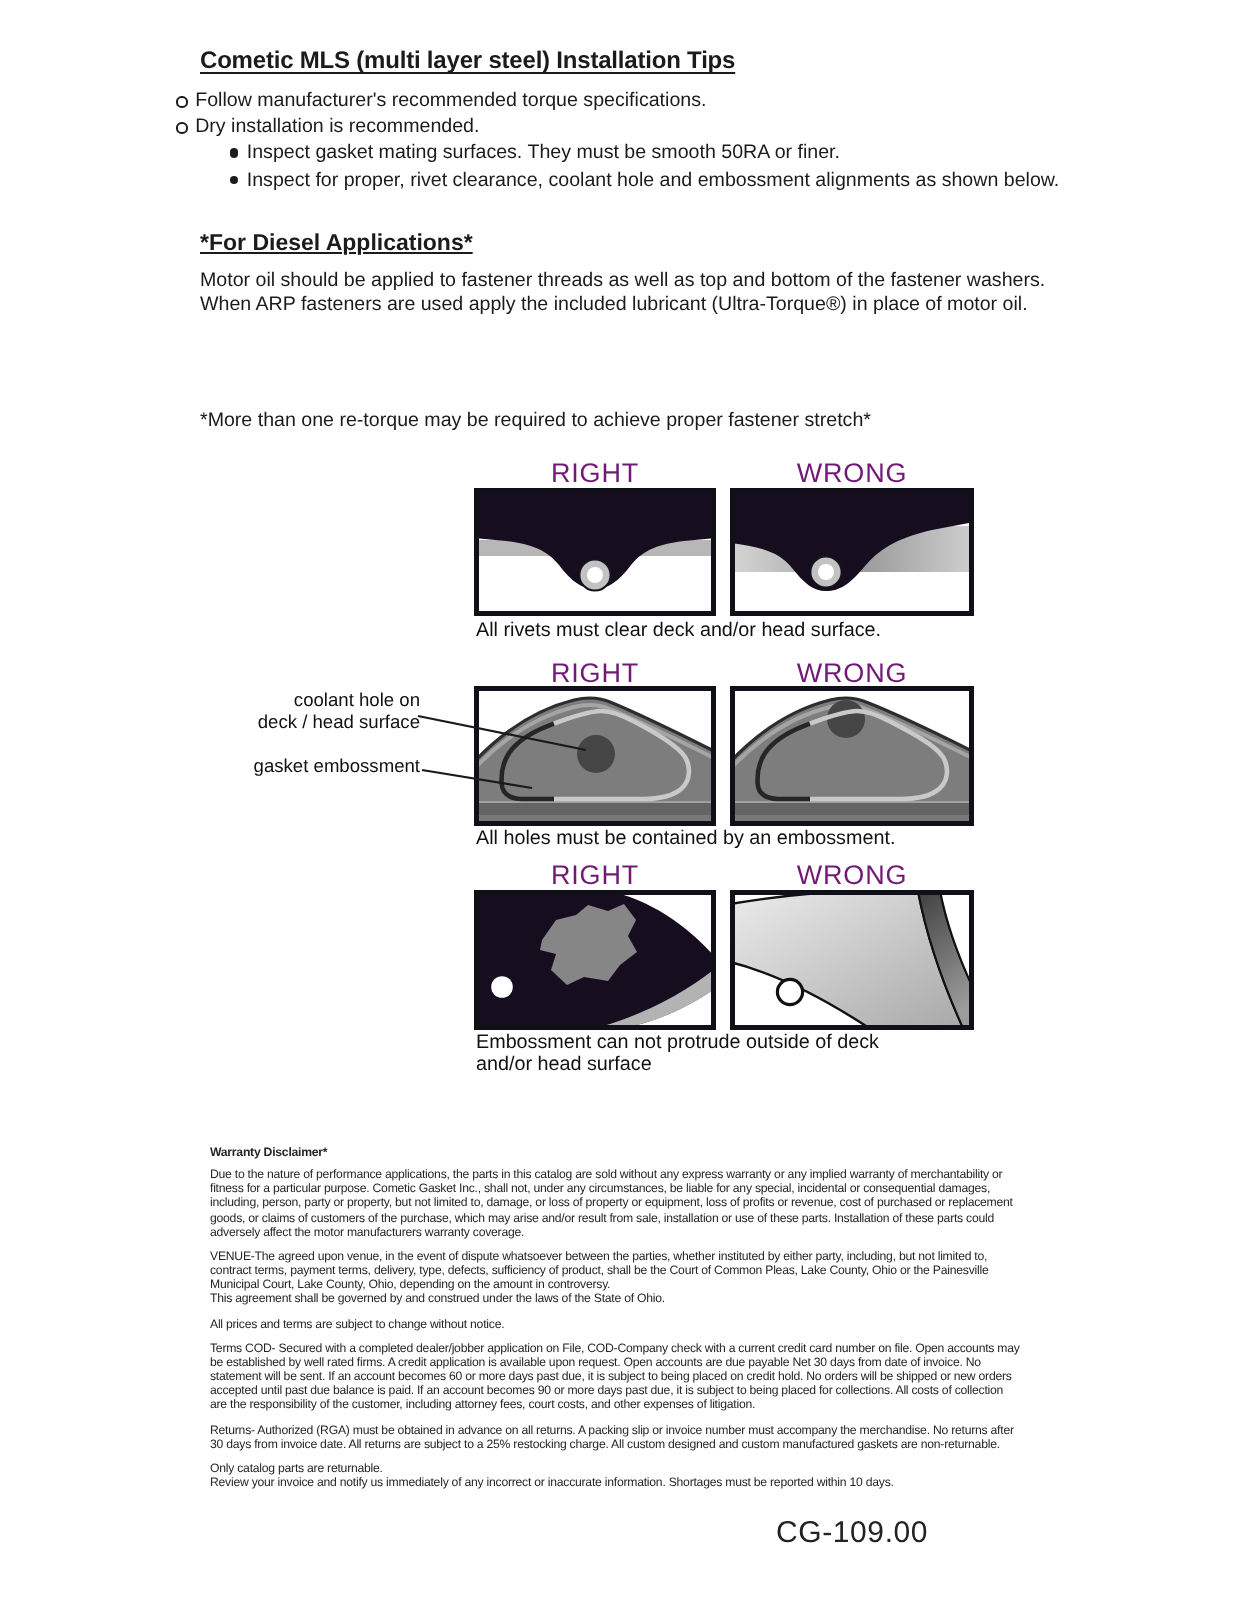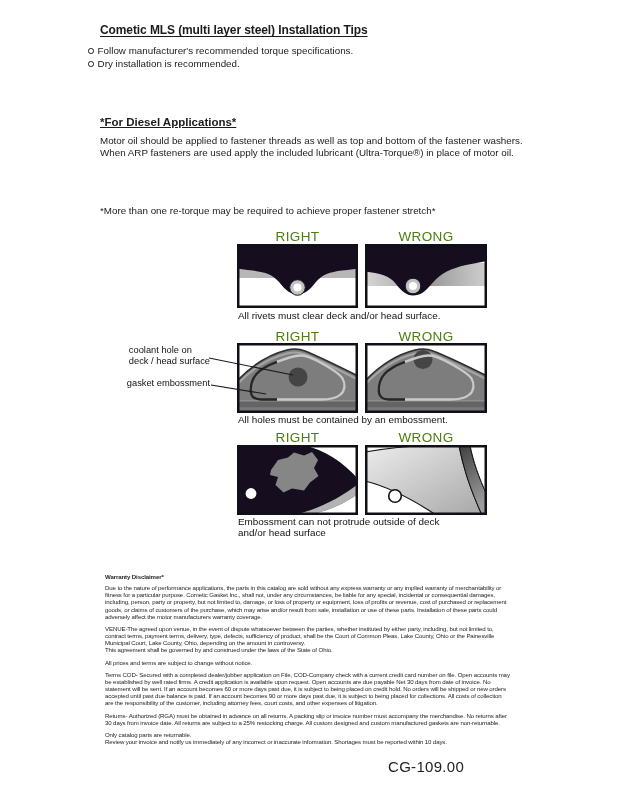--- a/index.html
+++ b/index.html
@@ -14,25 +14,25 @@
   .m1{width:3.6px;height:3.6px;border:1px solid #1b1b1b;border-radius:50%;
       margin:4px 4px 0 0;flex:none;}
   .b-row.sub{margin-left:27px;}
   .m2{width:4.4px;height:4.4px;background:#1b1b1b;border-radius:50%;
       margin:4px 4px 0 0;flex:none;}
 
   .sect-head{position:absolute;left:100px;font-size:11.5px;font-weight:700;text-decoration:underline;}
   .par{position:absolute;left:100px;font-size:9.8px;line-height:11.6px;white-space:pre-line;}
 
   .dw-label{position:absolute;width:121px;text-align:center;font-size:13.5px;
-            letter-spacing:0.4px;color:#4d7c0f;}
+            letter-spacing:0.4px;color:#701a75;}
   .dbox{position:absolute;display:block;}
   .caption{position:absolute;left:238px;font-size:9.9px;font-weight:400;line-height:11px;
            white-space:pre-line;color:#111;}
-  .side-label{position:absolute;right:408px;font-size:9.3px;
+  .side-label{position:absolute;right:408px;text-align:right;font-size:9.3px;
               line-height:10.8px;white-space:pre-line;color:#111;margin-left:30px;}
   .leader{position:absolute;left:205px;top:352px;}
 
   .legal{position:absolute;left:105px;top:573px;width:420px;font-size:6.1px;
          line-height:7.15px;letter-spacing:-0.12px;color:#252525;}
   .legal-head{font-weight:700;margin-bottom:4px;}
   .legal-par{white-space:pre-line;margin-bottom:5px;}
 
   .pagenum{position:absolute;left:388px;top:758px;font-size:15px;letter-spacing:0.3px;color:#222;}
 </style>
@@ -44,20 +44,28 @@
   <div class="title">Cometic MLS (multi layer steel) Installation Tips</div>
 
   <div class="bullets">
     <div class="b-row">
       <span class="m1"></span>
       <span>Follow manufacturer's recommended torque specifications.</span>
     </div>
     <div class="b-row">
       <span class="m1"></span>
       <span>Dry installation is recommended.</span>
+    </div>
+    <div class="b-row sub">
+      <span class="m2"></span>
+      <span>Inspect gasket mating surfaces.  They must be smooth 50RA or finer.</span>
+    </div>
+    <div class="b-row sub">
+      <span class="m2"></span>
+      <span>Inspect for proper, rivet clearance, coolant hole and embossment alignments as shown below.</span>
     </div>
   </div>
 
   <div class="sect-head" style="top:116px">*For Diesel Applications*</div>
   <div class="par" style="top:135px">Motor oil should be applied to fastener threads as well as top and bottom of the fastener washers.
 When ARP fasteners are used apply the included lubricant (Ultra-Torque®) in place of motor oil.</div>
   <div class="par" style="top:205px">*More than one re-torque may be required to achieve proper fastener stretch*</div>
 
   <div class="dw-label" style="left:237px;top:229px">RIGHT</div>
   <div class="dw-label" style="left:365px;top:229px;width:122px">WRONG</div>

